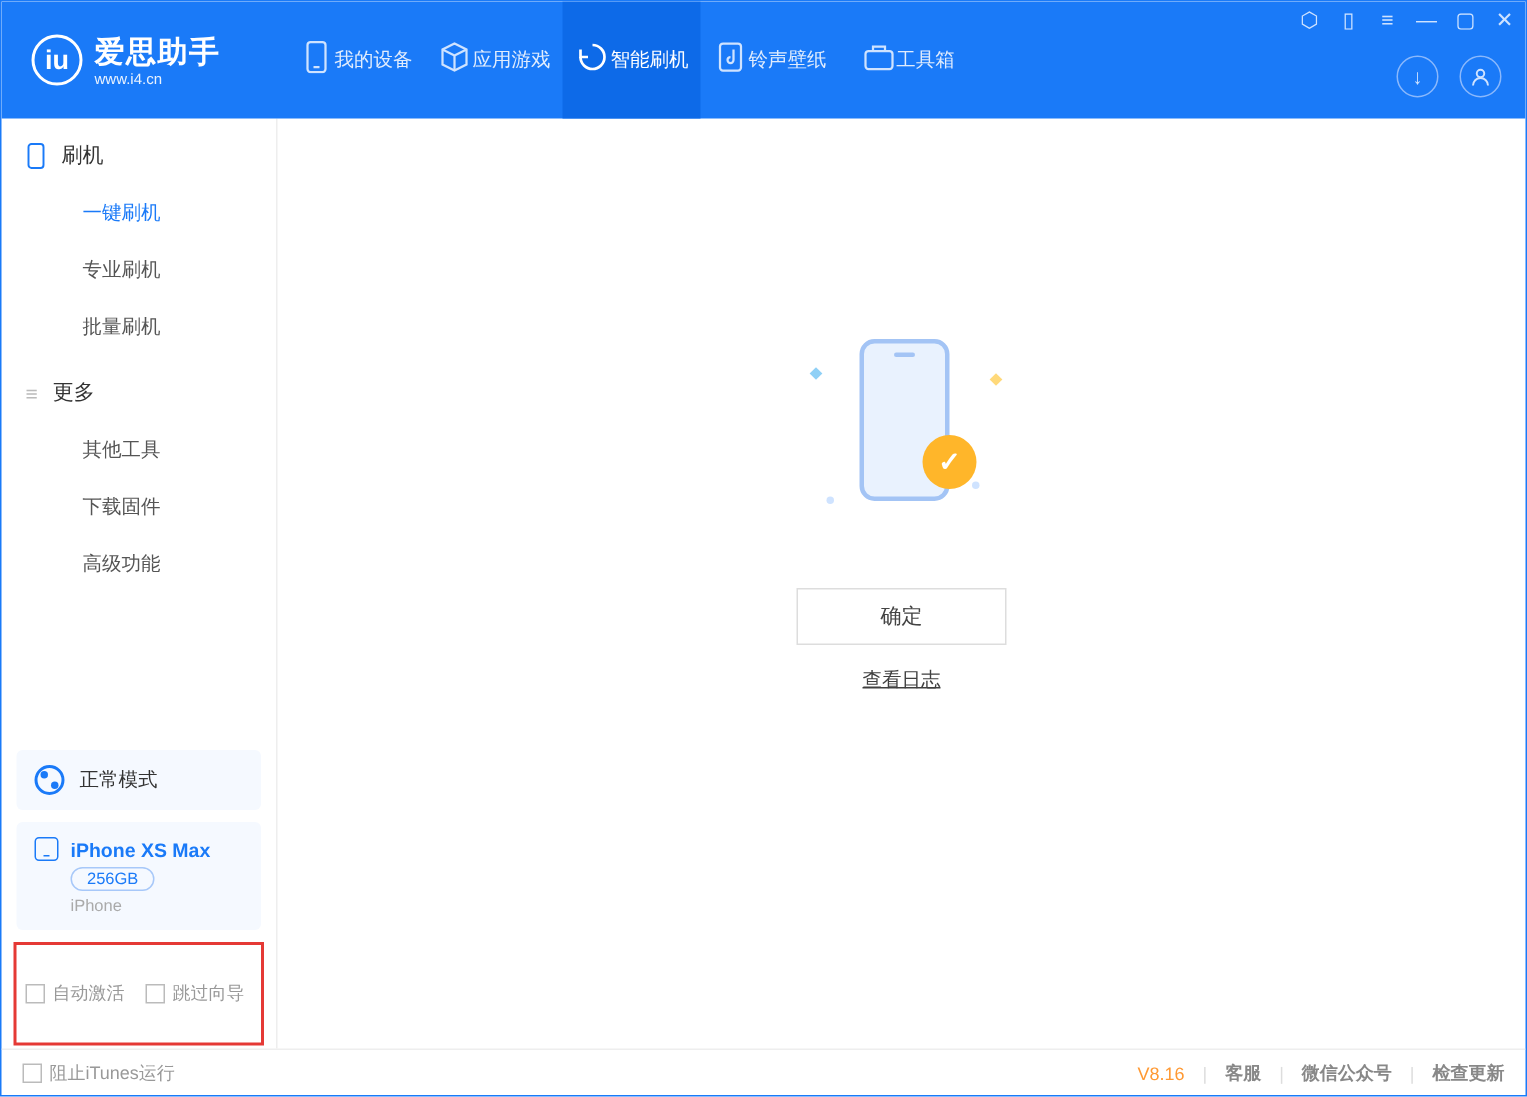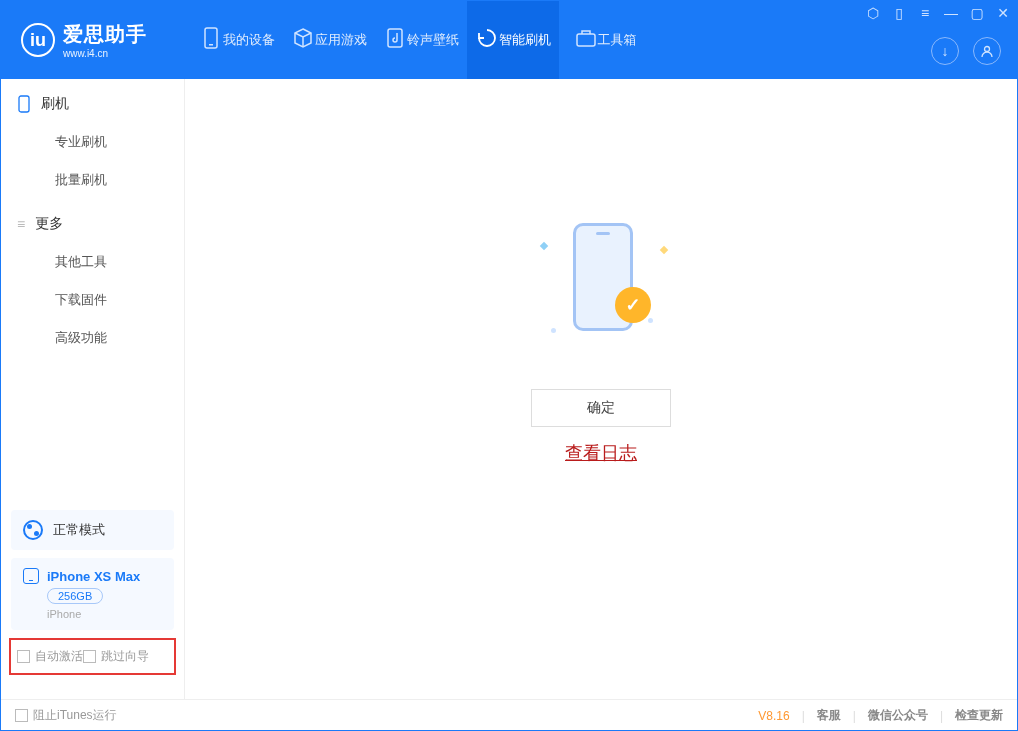--- a/index.html
+++ b/index.html
@@ -36,39 +36,39 @@
 .mode-box .micon::before { left: 2px; top: 2px; }
 .mode-box .micon::after { right: 2px; bottom: 2px; }
 .device-box { flex-direction: column; align-items: flex-start; gap: 4px; }
 .dev-row { display: flex; align-items: center; gap: 8px; }
 .dev-row .dicon { width: 16px; height: 16px; border: 1.5px solid #1a7af8; border-radius: 3px; position: relative; }
 .dev-row .dicon::after { content: ""; position: absolute; left: 50%; bottom: 2px; width: 4px; height: 1.5px; background: #1a7af8; transform: translateX(-50%); }
 .device-box .devname { color: #1a7af8; font-size: 13px; font-weight: 600; }
 .device-box .badge { display: inline-block; padding: 1px 10px; border: 1px solid #a7c8f9; color: #1a7af8; border-radius: 10px; font-size: 11px; margin-left: 24px; }
 .device-box .devtype { color: #aaa; font-size: 11px; margin-left: 24px; }
 
-.opt-row { border: 2px solid #e53935; margin: 6px 8px 24px 8px; padding: 8px 6px; display: flex; gap: 0; align-items: center; }
+.opt-row { border: 2px solid #e53935; margin: 6px 8px 2px 8px; padding: 24px 6px; display: flex; gap: 14px; align-items: center; }
 .chk { display: flex; align-items: center; gap: 5px; font-size: 12px; color: #999; cursor: pointer; }
 .chk .box { width: 13px; height: 13px; border: 1px solid #bbb; background: #fff; }
 
 .main { flex: 1; position: relative; }
 .center { position: absolute; left: 50%; top: 42%; transform: translate(-50%, -50%); text-align: center; }
 .illus { width: 180px; height: 150px; margin: 0 auto 20px; position: relative; }
 .phone-shape { position: absolute; left: 62px; top: 10px; width: 60px; height: 108px; border: 3px solid #a3c4f5; border-radius: 10px; background: #e9f2fe; }
 .phone-shape::before { content: ""; position: absolute; left: 50%; top: 6px; width: 14px; height: 3px; background: #a3c4f5; border-radius: 2px; transform: translateX(-50%); }
 .badge-circle { position: absolute; left: 104px; top: 74px; width: 36px; height: 36px; background: #ffb62a; border-radius: 50%; display: flex; align-items: center; justify-content: center; color: #fff; font-size: 18px; font-weight: bold; }
 .spark { position: absolute; width: 6px; height: 6px; background: #8fd0f6; transform: rotate(45deg); }
 .spark.s1 { left: 30px; top: 30px; }
 .spark.s2 { right: 24px; top: 34px; background: #ffd97a; }
 .dot { position: absolute; width: 5px; height: 5px; background: #cfe3ff; border-radius: 50%; }
 .dot.d1 { left: 40px; bottom: 30px; }
 .dot.d2 { right: 38px; bottom: 40px; }
 .success-text { font-size: 19px; color: #333; letter-spacing: 1px; }
 .ok-btn { margin: 26px auto 14px; width: 140px; height: 38px; border: 1px solid #ddd; background: #fff; color: #444; font-size: 14px; cursor: pointer; display: flex; align-items: center; justify-content: center; }
-.log-link { color: #b91c1c; font-size: 18px; text-decoration: underline; cursor: pointer; }
+.log-link { color: #404040; font-size: 13px; text-decoration: underline; cursor: pointer; }
 
 .footer { height: 32px; border-top: 1px solid #eee; display: flex; align-items: center; padding: 0 14px; font-size: 12px; color: #999; }
 .footer .chk { color: #999; }
 .footer-right { margin-left: auto; display: flex; align-items: center; gap: 12px; }
 .footer-right .sep { color: #ddd; }
 .footer-right .ver { color: #ff9933; }
 .footer-right .flink { color: #888; cursor: pointer; font-weight: bold; }
 </style>
 </head>
 <body>
@@ -93,37 +93,37 @@
     </div>
     <div class="tab">
       <div class="tab-icon">
           <svg width="22" height="22" viewBox="0 0 22 22" fill="none">
             <path d="M11 2 L19 6 L19 16 L11 20 L3 16 L3 6 Z" stroke="#cfe3ff" stroke-width="1.5"></path>
             <path d="M3 6 L11 10 L19 6 M11 10 L11 20" stroke="#cfe3ff" stroke-width="1.5"></path>
           </svg>
         </div>
       <span>应用游戏</span>
     </div>
+    <div class="tab active">
+      <div class="tab-icon">
+          <svg width="22" height="22" viewBox="0 0 22 22" fill="none">
+            <path d="M11 3 A8 8 0 1 1 3 11" stroke="#fff" stroke-width="1.8" fill="none"></path>
+            <path d="M3 6 L3 11 L8 11" stroke="#fff" stroke-width="1.8" fill="none"></path>
+          </svg>
+        </div>
+      <span>智能刷机</span>
+    </div>
     <div class="tab">
       <div class="tab-icon">
           <svg width="20" height="22" viewBox="0 0 20 22" fill="none">
             <rect x="3" y="2" width="14" height="18" rx="2" stroke="#cfe3ff" stroke-width="1.5"></rect>
             <path d="M12 6 L12 13 A2 2 0 1 1 10 11" stroke="#cfe3ff" stroke-width="1.5" fill="none"></path>
           </svg>
         </div>
       <span>铃声壁纸</span>
-    </div>
-    <div class="tab active">
-      <div class="tab-icon">
-          <svg width="22" height="22" viewBox="0 0 22 22" fill="none">
-            <path d="M11 3 A8 8 0 1 1 3 11" stroke="#fff" stroke-width="1.8" fill="none"></path>
-            <path d="M3 6 L3 11 L8 11" stroke="#fff" stroke-width="1.8" fill="none"></path>
-          </svg>
-        </div>
-      <span>智能刷机</span>
     </div>
     <div class="tab">
       <div class="tab-icon">
           <svg width="22" height="20" viewBox="0 0 22 20" fill="none">
             <rect x="2" y="6" width="18" height="12" rx="2" stroke="#cfe3ff" stroke-width="1.5"></rect>
             <path d="M7 6 L7 3 L15 3 L15 6" stroke="#cfe3ff" stroke-width="1.5"></path>
           </svg>
         </div>
       <span>工具箱</span>
     </div>
@@ -150,20 +150,21 @@
 <div class="body-area">
   <div class="sidebar">
     <div class="side-sect-header">
       <span class="sicon">
           <svg width="14" height="18" viewBox="0 0 14 18">
             <rect x="2" y="1" width="10" height="16" rx="2" stroke="#1a7af8" stroke-width="1.3" fill="none"></rect>
           </svg>
         </span>
       <span>刷机</span>
     </div>
+    <div class="side-item active">一键刷机</div>
     <div class="side-item">专业刷机</div>
     <div class="side-item">批量刷机</div>
 
     <div class="side-sect-header">
       <span class="sicon" style="color:#bbb">≡</span>
       <span>更多</span>
     </div>
     <div class="side-item">其他工具</div>
     <div class="side-item">下载固件</div>
     <div class="side-item">高级功能</div>

